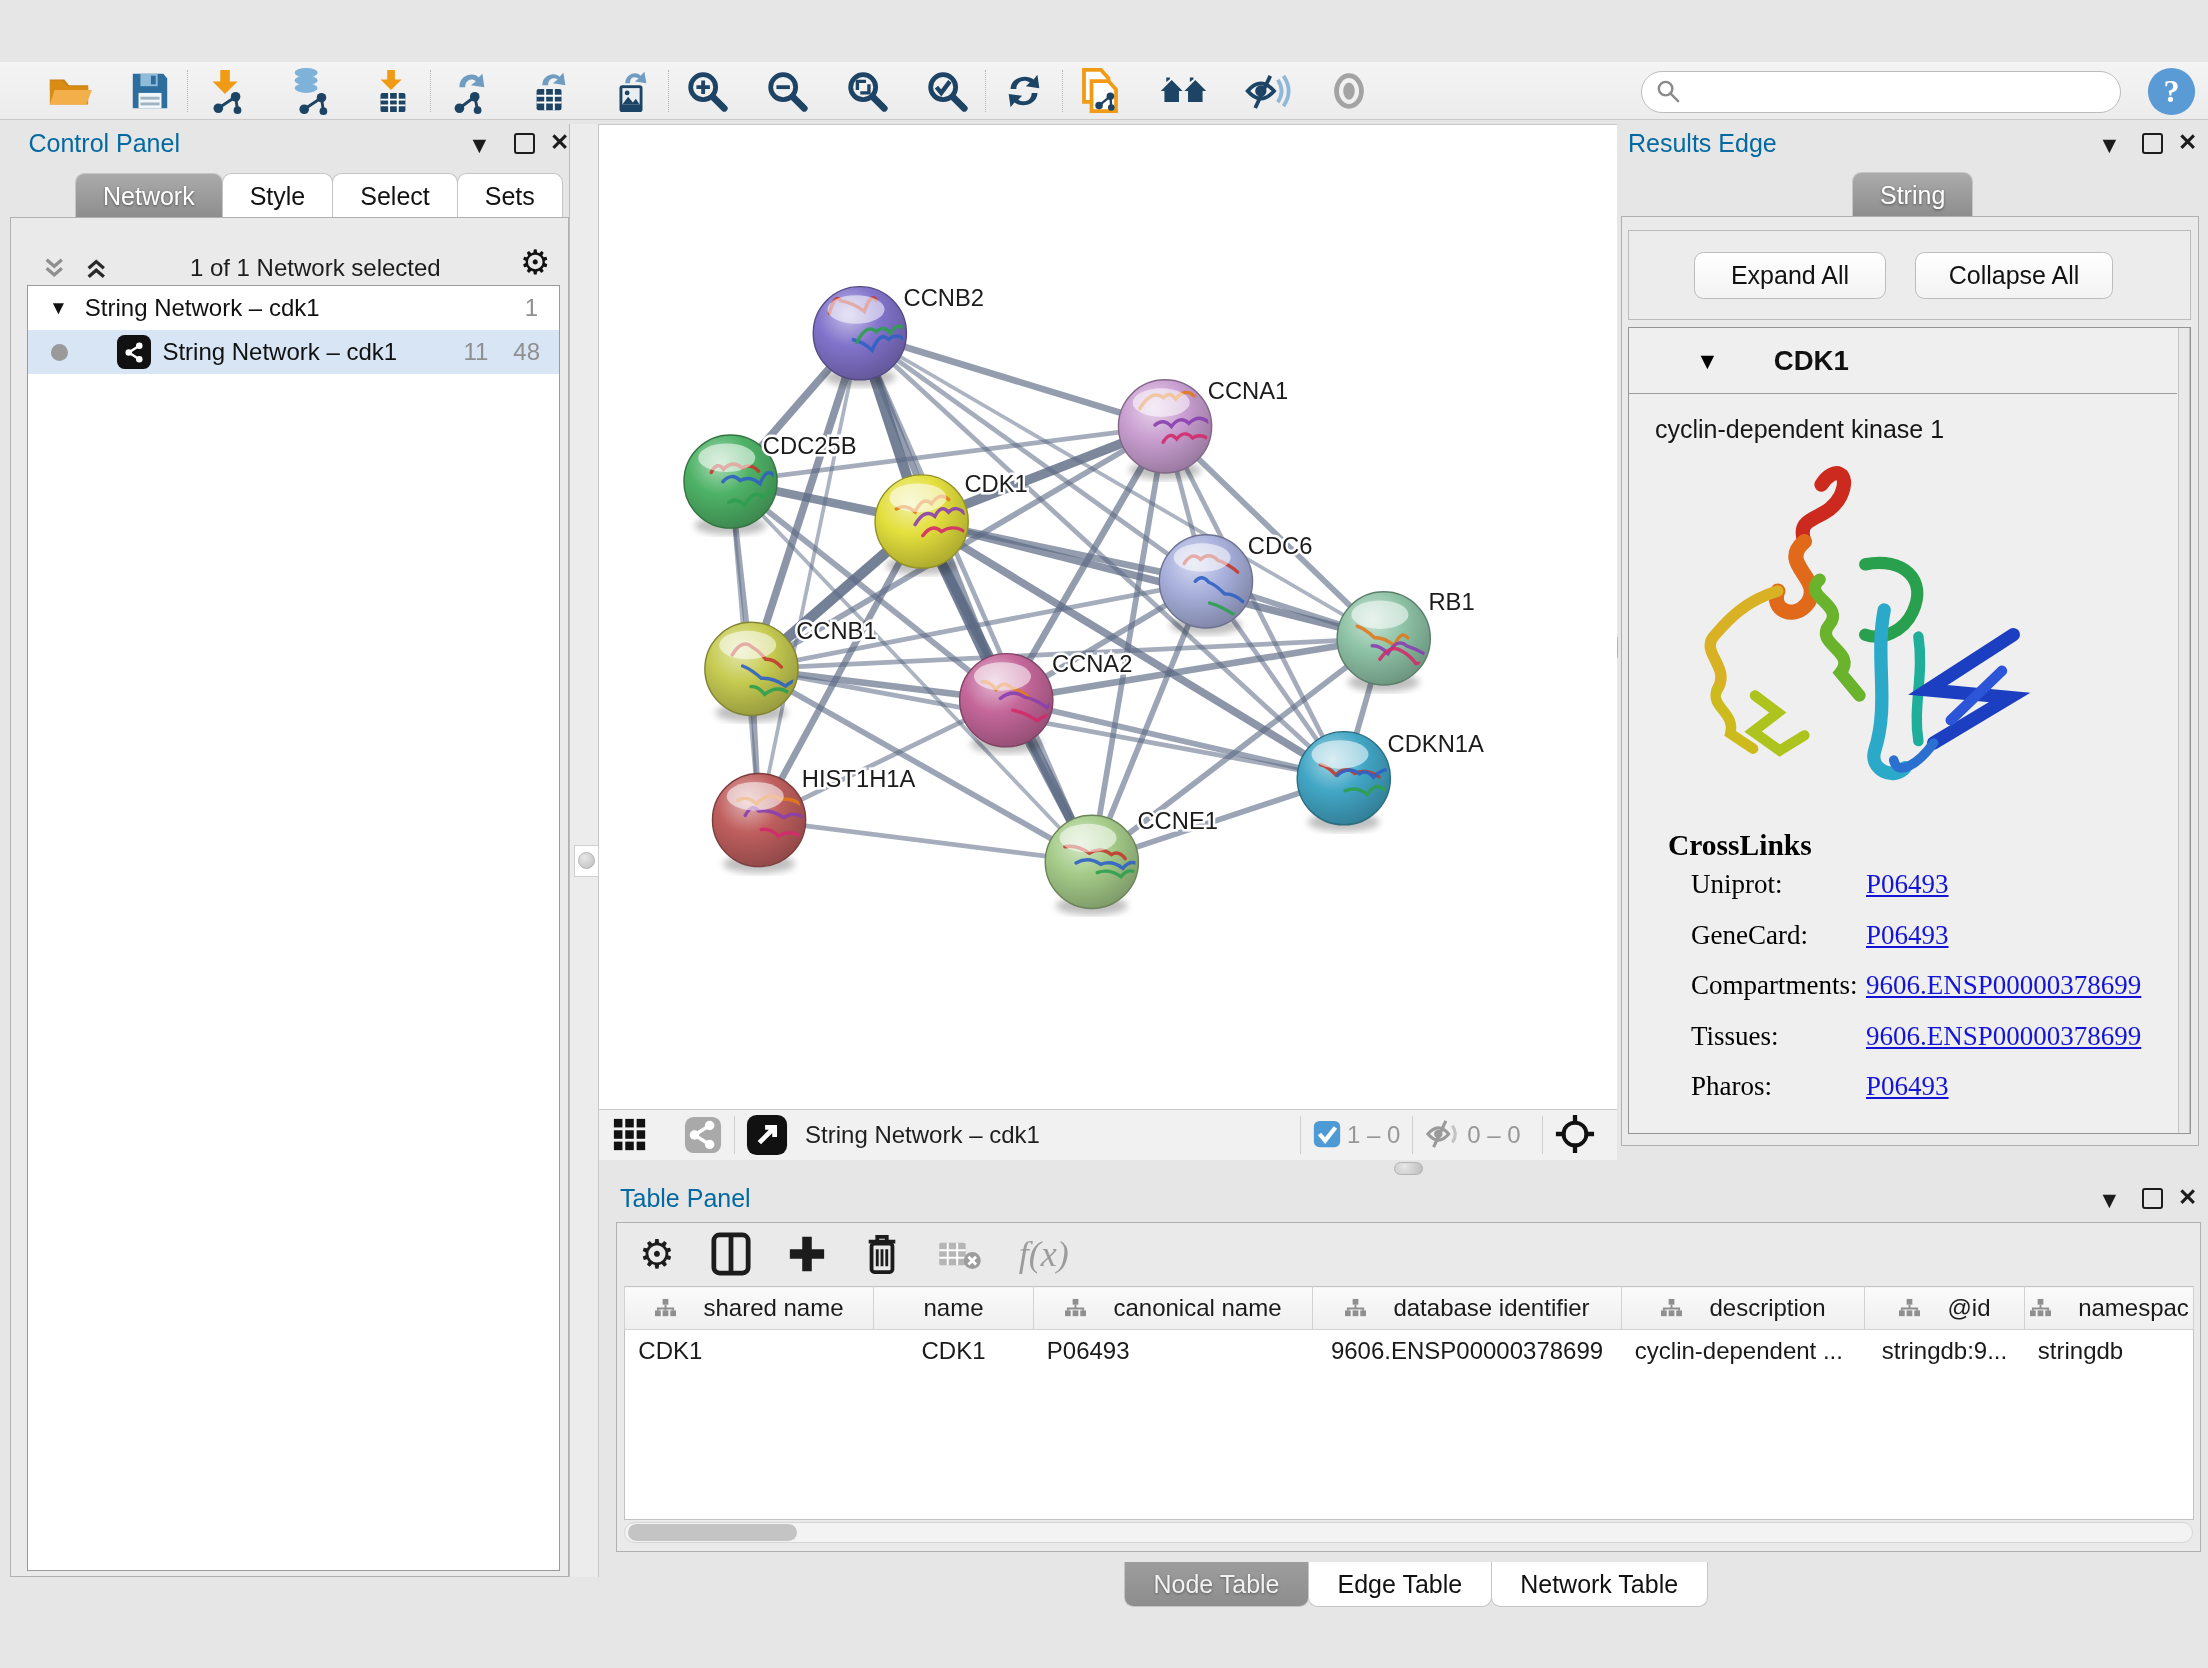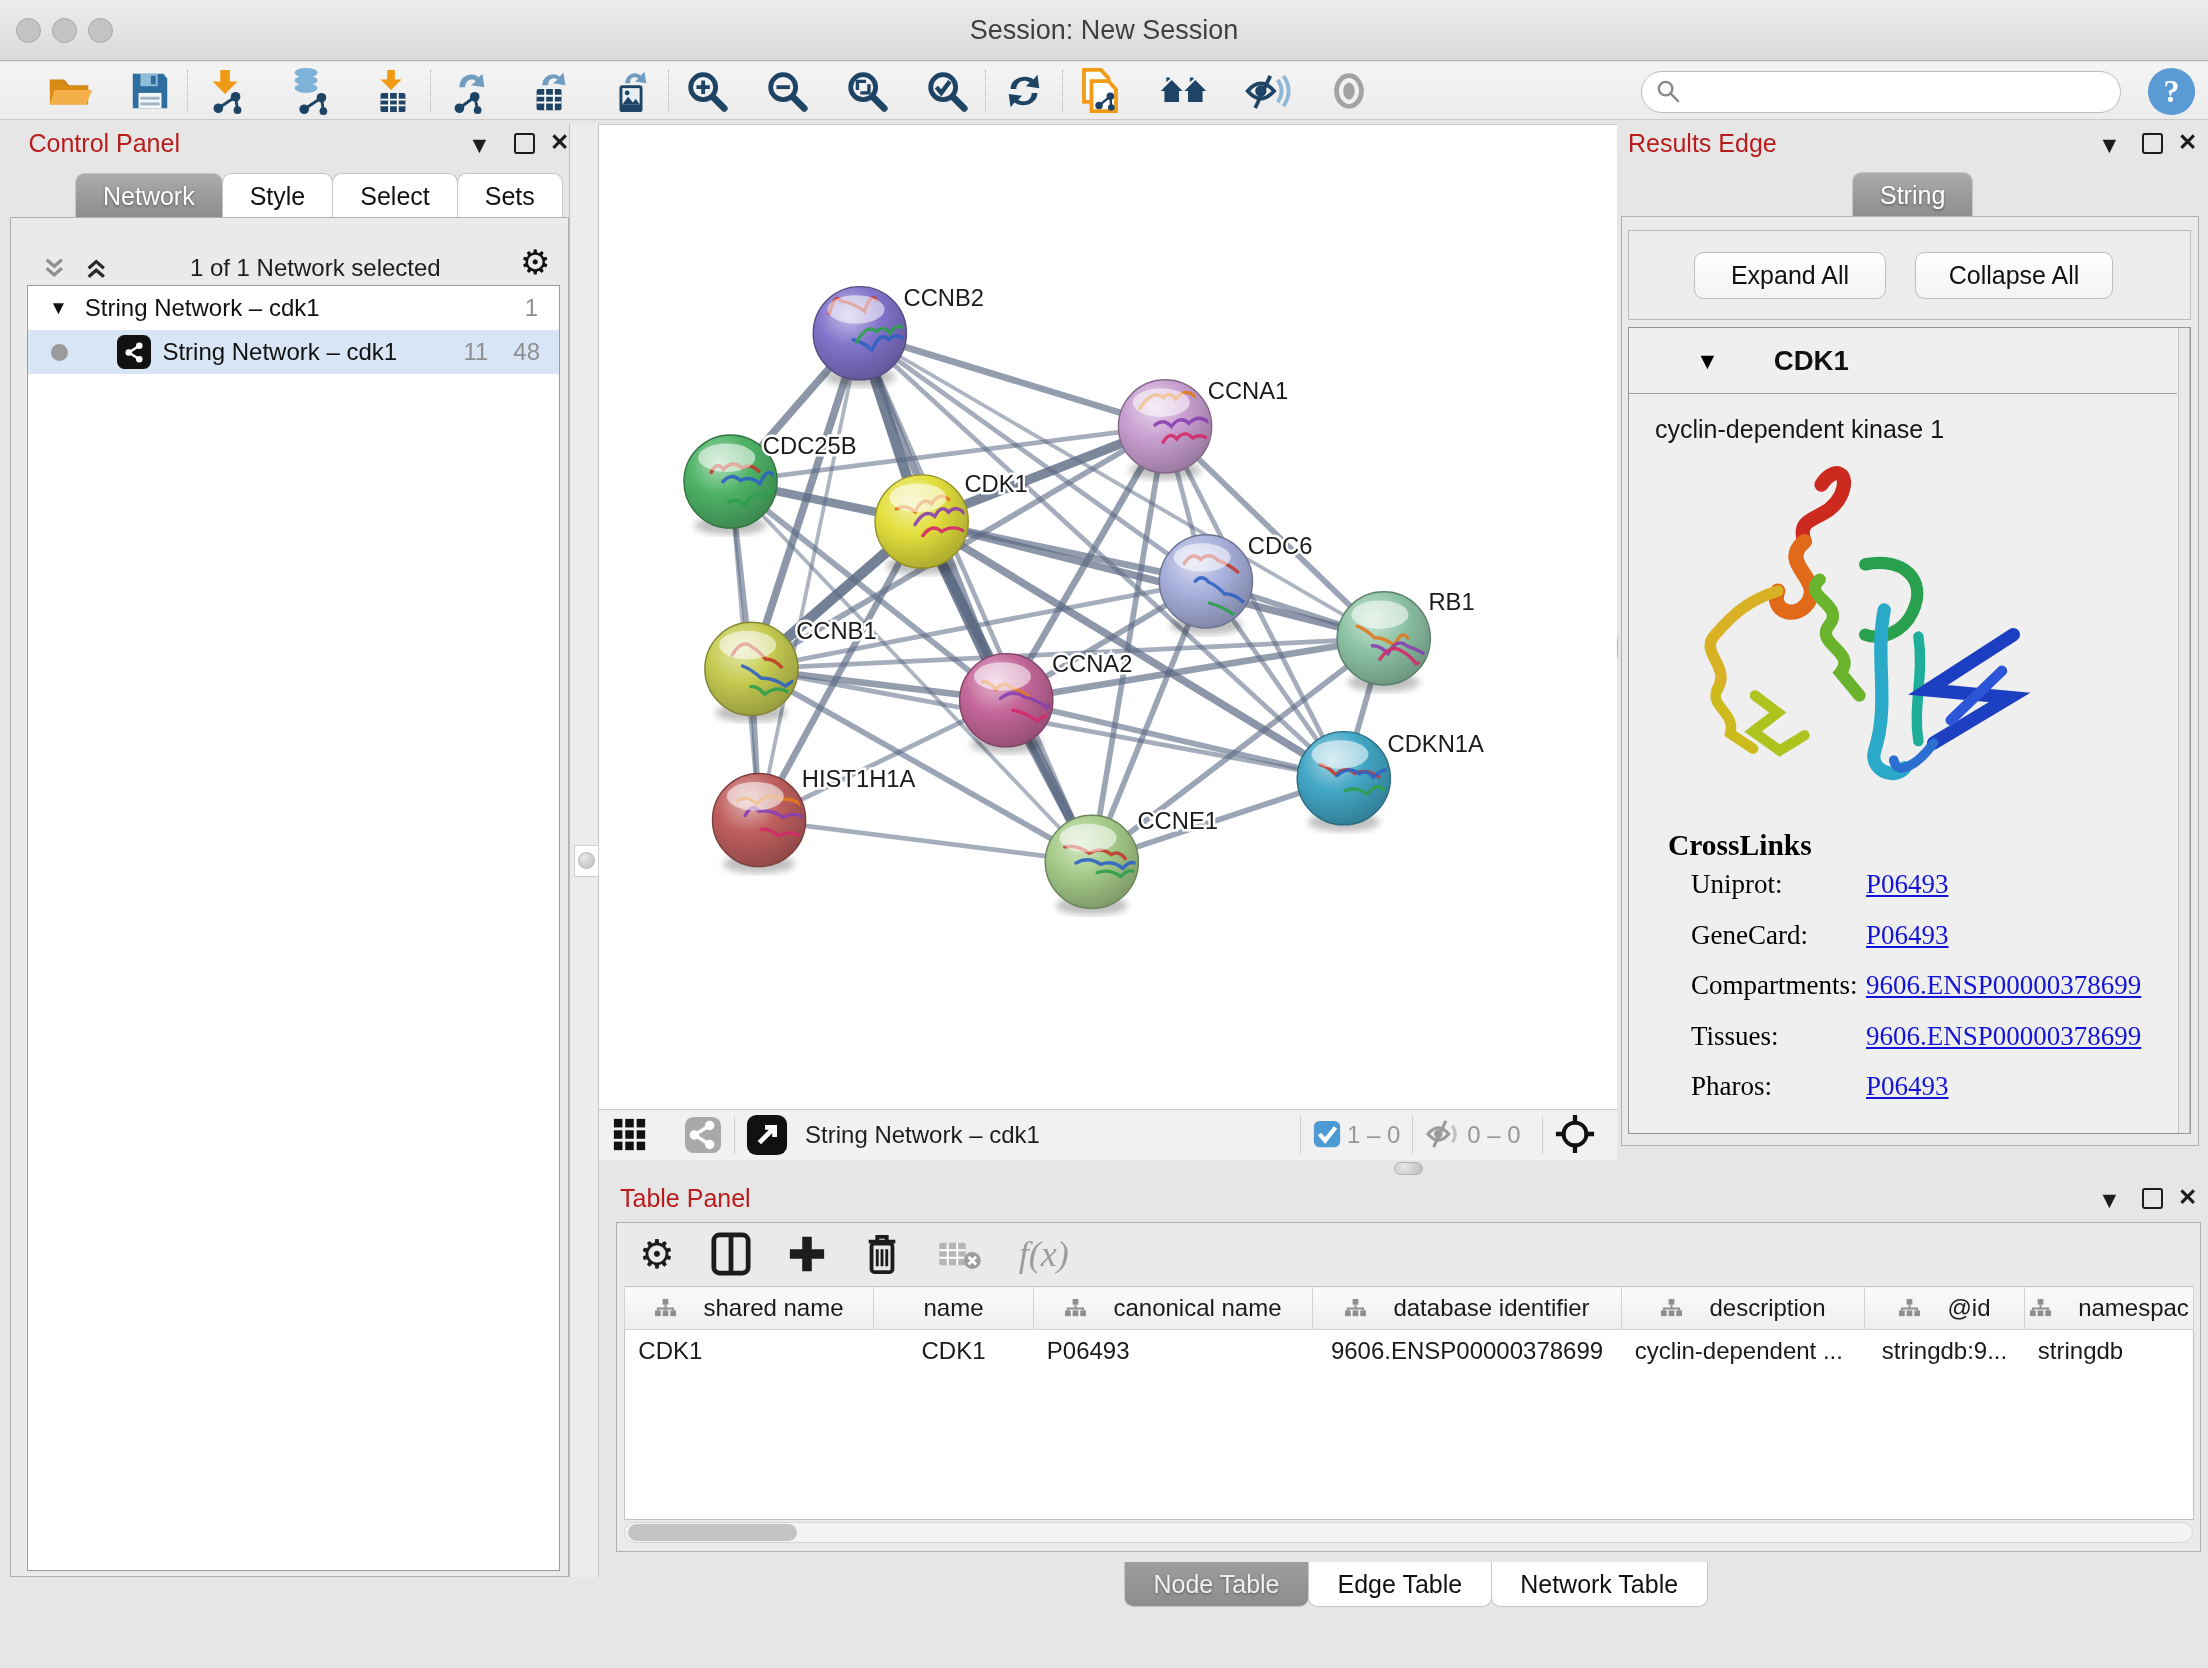--- a/index.html
+++ b/index.html
@@ -19,21 +19,21 @@
     background:linear-gradient(#f4f4f4,#ececec); border-bottom:1px solid #c9c9c9;
     display:flex; align-items:center; }
   .tbtn { width:49px; height:49px; display:flex; align-items:center; justify-content:center; flex:0 0 auto; }
   .tsep { width:0; height:42px; border-left:1.9px dotted #b5b5b5; margin:0 13.3px; flex:0 0 auto; }
   #search-box { position:absolute; left:1641px; top:8.6px; width:480px; height:42px;
     background:#fff; border:1px solid #bdbdbd; border-radius:21px; display:flex; align-items:center; padding-left:13.3px; }
   #search-input { border:none; outline:none; font-size:23px; width:409px; background:transparent; }
   #help-btn { position:absolute; left:2146px; top:3.8px; }
 
   
-  .panel-title { font-size:25px; color:#b91c1c; }
+  .panel-title { font-size:25px; color:#0369a1; }
   .panel-ctrl { font-size:23px; color:#1c1c1c; }
   .float-ic { display:inline-block; width:21px; height:21px; border:2.9px solid #1c1c1c; border-radius:2.9px; }
 
   
   #cp-title { position:absolute; left:28.5px; top:129px; }
   #cp-caret { position:absolute; left:468px; top:132px; }
   #cp-float { position:absolute; left:514px; top:133px; }
   #cp-close { position:absolute; left:550px; top:129px; font-weight:bold; }
   .tabs { position:absolute; display:flex; }
   .tab { height:45px; padding:0 27px; display:flex; align-items:center; justify-content:center;
@@ -137,26 +137,20 @@
   #cloud-btn { left:28.5px; width:59px; }
   #warn-btn { left:101px; width:59px; }
   #mem-btn { left:2070px; width:129px; gap:9.5px; font-size:23px; color:#111; }
   #mem-dot { width:23px; height:23px; border-radius:50%; background:#1d9e3f; }
 </style>
 </head>
 <body>
 
 <div id="app">
 
-  <div id="titlebar">
-    <span class="traffic" style="left:16px"></span>
-    <span class="traffic" style="left:52px"></span>
-    <span class="traffic" style="left:88px"></span>
-    <div id="win-title">Session: New Session</div>
-  </div>
 
   <div id="toolbar">
     <div class="tbtn" style="margin-left:44px">
       <svg width="46" height="46" viewBox="0 0 48 48">
         <path d="M4 12 h15 l5 6 h20 v5 H4z" fill="#c9801a"></path>
         <path d="M4 12 v26 h40 v-19 h-22 l-5 -6 h-13z" fill="#d98c14"></path>
         <path d="M9 23 h39 l-6 15 H4z" fill="#f3b04a"></path>
       </svg>
     </div>
     <div class="tbtn" style="margin-left:32px">

